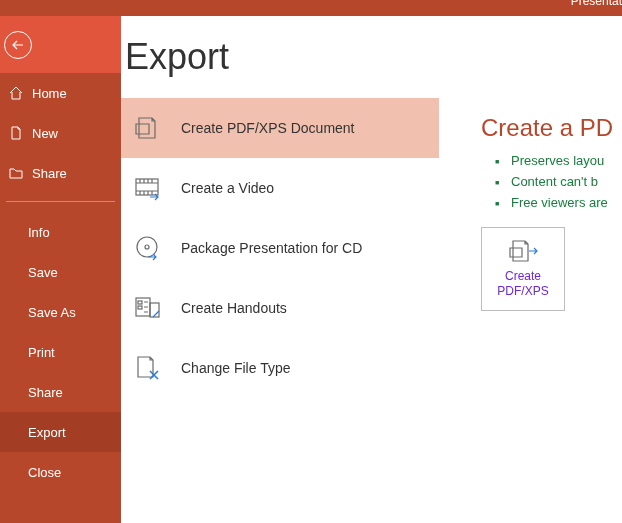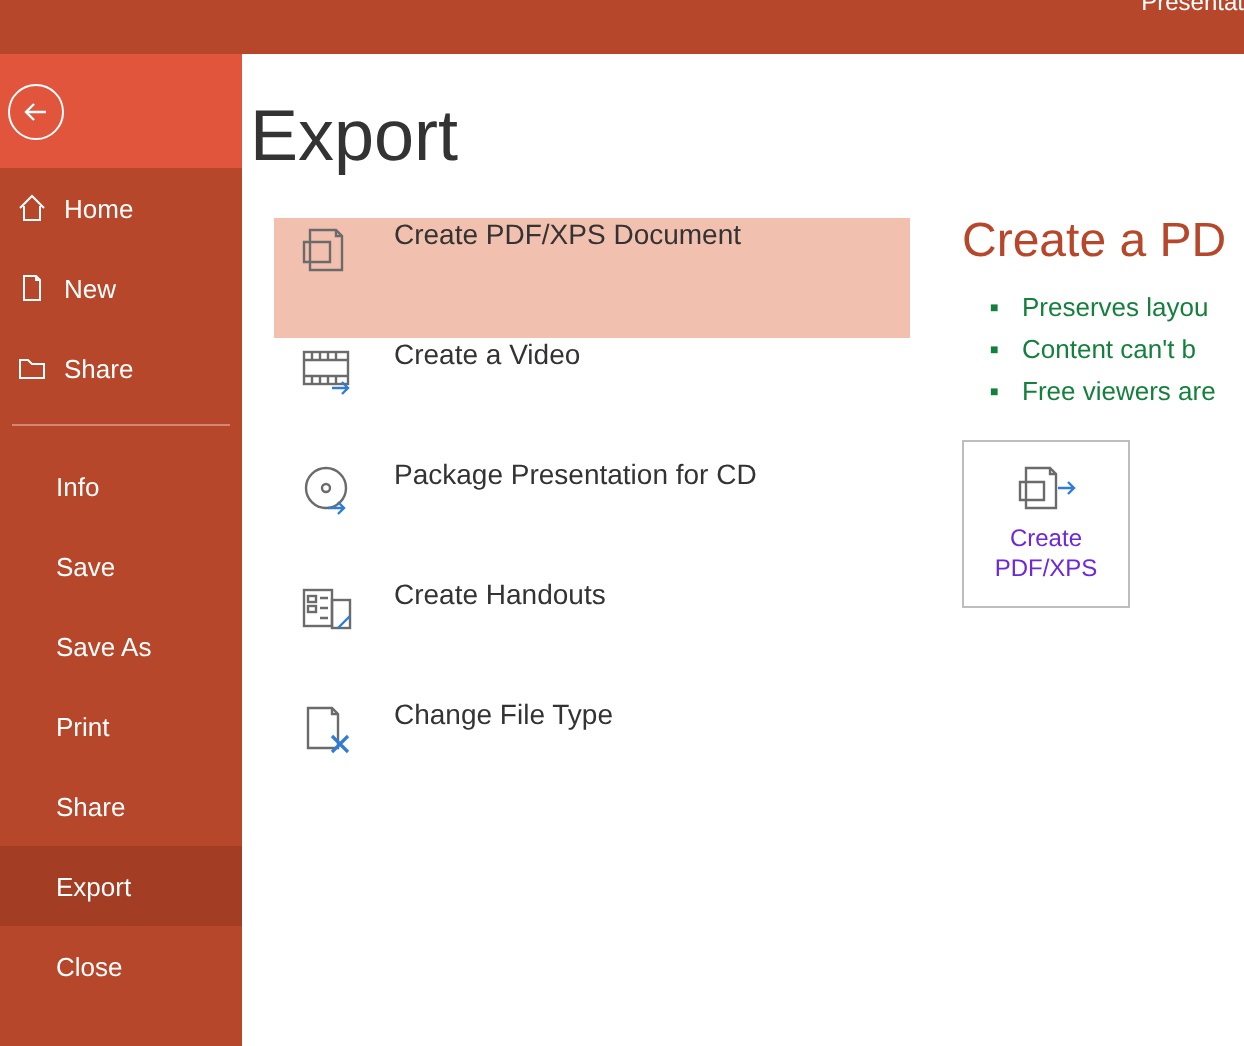--- a/index.html
+++ b/index.html
@@ -1,36 +1,36 @@
 <!DOCTYPE html>
 <html><head>
 <meta charset="utf-8">
 <style>
 * { margin: 0; padding: 0; box-sizing: border-box; font-family: "Segoe UI", Arial, sans-serif; }
 body { width: 622px; height: 523px; overflow: hidden; background: #fff; display: flex; flex-direction: column; }
-.titlebar { height: 27px; background: #b7472a; width: 100%; position: relative; }
+.titlebar { height: 16px; background: #b7472a; width: 100%; position: relative; }
 .title-text { position: absolute; right: 0; top: -6px; color: #fff; font-size: 12px; white-space: nowrap; }
 .main { flex: 1; display: flex; }
 .sidebar { width: 121px; background: #b7472a; color: #fff; display: flex; flex-direction: column; }
 .sidebar-top { background: #e2553d; height: 57px; display: flex; align-items: center; padding-left: 4px; }
 .back-btn { width: 28px; height: 28px; border: 1.2px solid #fff; border-radius: 50%; display: flex; align-items: center; justify-content: center; cursor: pointer; }
 .sidebar-item { height: 40px; display: flex; align-items: center; padding-left: 8px; font-size: 13px; cursor: pointer; gap: 8px; }
 .sidebar-item.indent { padding-left: 28px; }
 .sidebar-item.selected { background: #a33d23; }
 .sidebar-divider { height: 1px; background: rgba(255,255,255,0.35); margin: 8px 6px 10px 6px; }
 .sidebar svg { flex-shrink: 0; }
 .content { flex: 1; background: #fff; padding: 20px 0 0 0; display: flex; overflow: hidden; }
 .export-col { width: 360px; padding-left: 0; }
 .page-title { font-size: 36px; font-weight: 300; color: #333; margin-left: 4px; margin-bottom: 20px; }
-.option { height: 60px; display: flex; align-items: flex-start; padding-left: 10px; gap: 18px; cursor: pointer; margin-left: 16px; width: 318px; }
+.option { height: 60px; display: flex; align-items: center; padding-left: 10px; gap: 18px; cursor: pointer; margin-left: 0; width: 318px; }
 .option.selected { background: #f2c0ae; }
 .option-icon { width: 32px; height: 32px; display: flex; align-items: center; justify-content: center; }
 .option-label { font-size: 14px; color: #333; }
 .right-col { flex: 1; padding-left: 0; }
-.right-title { font-size: 24px; color: #b7472a; font-weight: 400; margin-top: 60px; margin-bottom: 8px; white-space: nowrap; }
+.right-title { font-size: 24px; color: #b7472a; font-weight: 400; margin-top: 78px; margin-bottom: 8px; white-space: nowrap; }
 .bullets { list-style: none; padding-left: 14px; }
 .bullets li { font-size: 13px; color: #15803d; line-height: 21px; white-space: nowrap; position: relative; padding-left: 16px; }
 .bullets li::before { content: "■"; position: absolute; left: 0; font-size: 7px; top: 1px; }
 .create-btn { margin-top: 14px; width: 84px; height: 84px; border: 1px solid #bdbdbd; background: #fff; display: flex; flex-direction: column; align-items: center; justify-content: center; cursor: pointer; }
 .create-btn-icon { width: 32px; height: 24px; margin-bottom: 6px; }
 .create-btn-label { font-size: 12px; color: #6d28d9; text-align: center; line-height: 15px; }
 </style>
 </head>
 <body>
 

